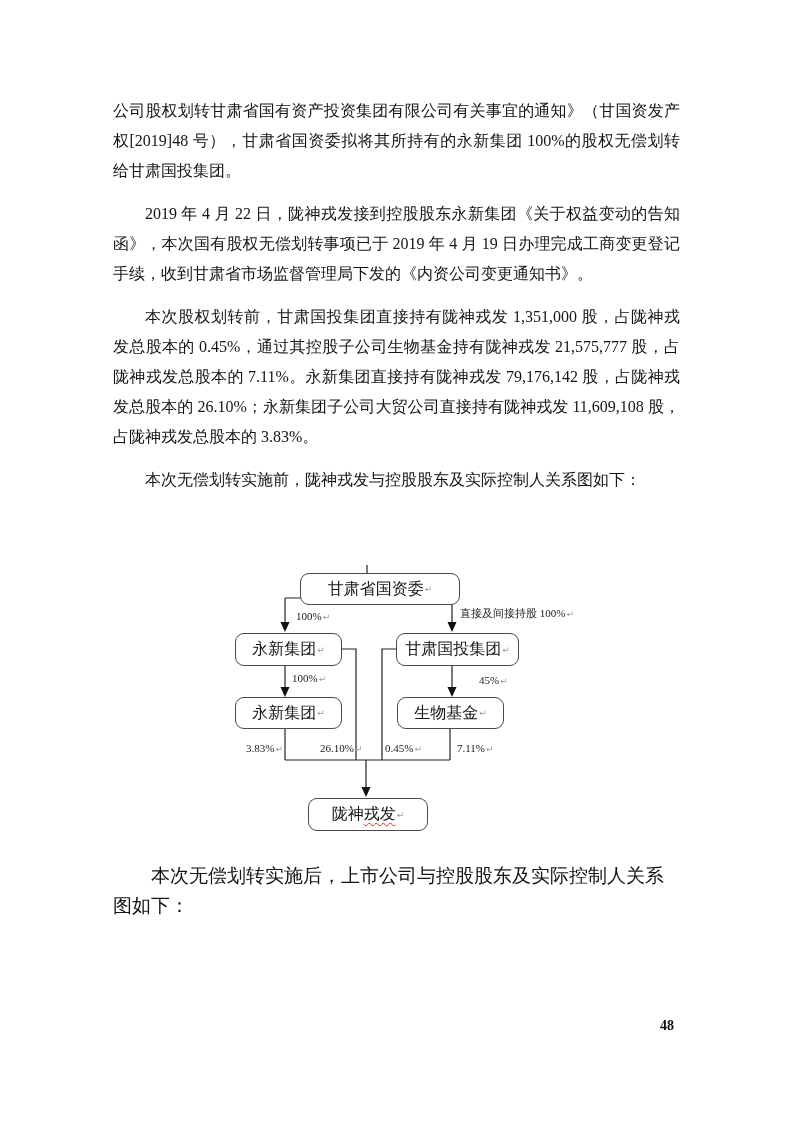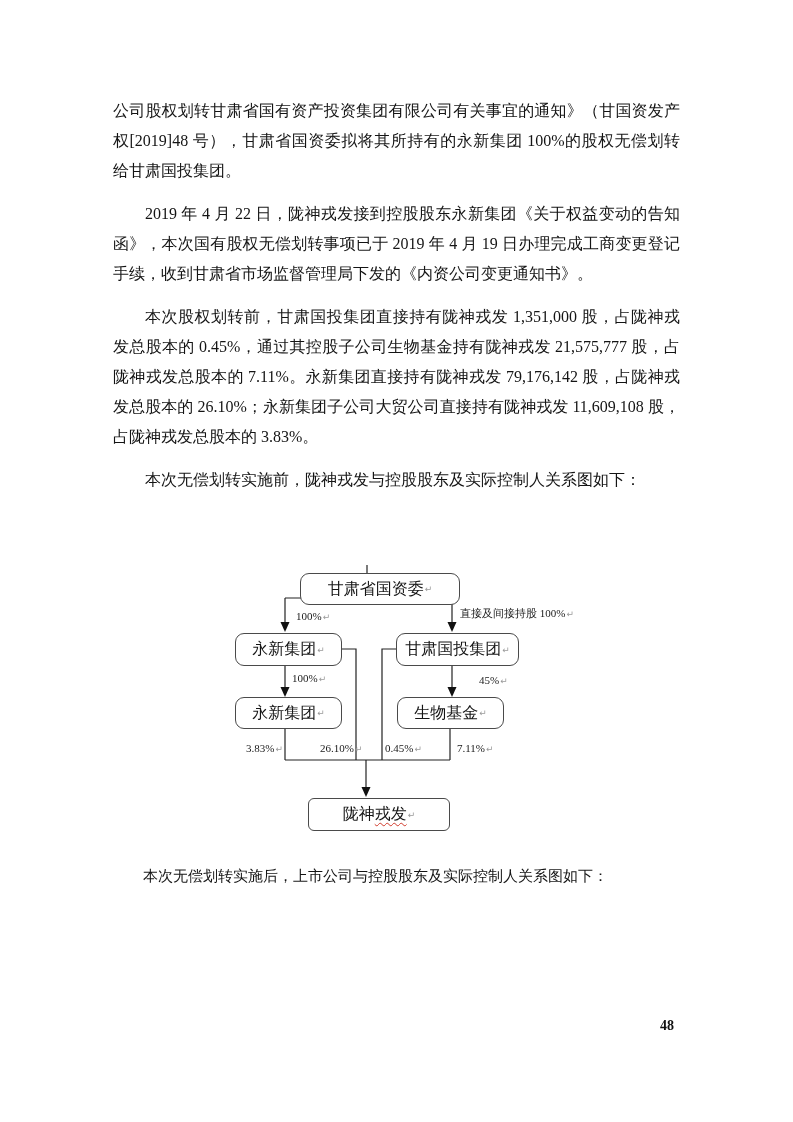--- a/index.html
+++ b/index.html
@@ -9,21 +9,21 @@
     overflow:hidden;
   }
   .textblock {
     position:absolute; left:113px; top:96px; width:567px;
     font-size:16px; line-height:30px; text-align:justify;
   }
   .para { margin:0 0 13px 0; }
   .para.indent { text-indent:2em; }
   .p5 {
     position:absolute; left:113px; top:861px; width:567px;
-    font-size:15px; line-height:30px; text-indent:2em;
+    font-size:19px; line-height:30px; text-indent:2em;
   }
   .diagram { position:absolute; left:0; top:525px; width:793px; height:320px; }
   .diagram svg { position:absolute; left:0; top:0; }
   .node {
     position:absolute; box-sizing:border-box; background:#fff;
     border:1.2px solid #4a4a4a; border-radius:9px;
     display:flex; align-items:center; justify-content:center;
     font-size:16px; white-space:nowrap;
   }
   .elabel {
@@ -107,21 +107,21 @@
     <div class="node" style="left:235px; top:172px; width:107px; height:32px;">
       <span>永新集团</span>
         <span class="mark">↵</span>
     </div>
 
     <div class="node" style="left:397px; top:172px; width:107px; height:32px;">
       <span>生物基金</span>
         <span class="mark">↵</span>
     </div>
 
-    <div class="node" style="left:308px; top:273px; width:142px; height:33px;border-radius:6px;">
+    <div class="node" style="left:308px; top:273px; width:120px; height:33px;">
       <span><span>陇神</span><span class="wavy">戎发</span></span>
         <span class="mark">↵</span>
     </div>
 
     <div class="elabel" style="left:296px; top:86px;">
       <span>100%</span><span class="mark">↵</span>
     </div>
     <div class="elabel" style="left:460px; top:83px;">
       <span>直接及间接持股 100%</span><span class="mark">↵</span>
     </div>

